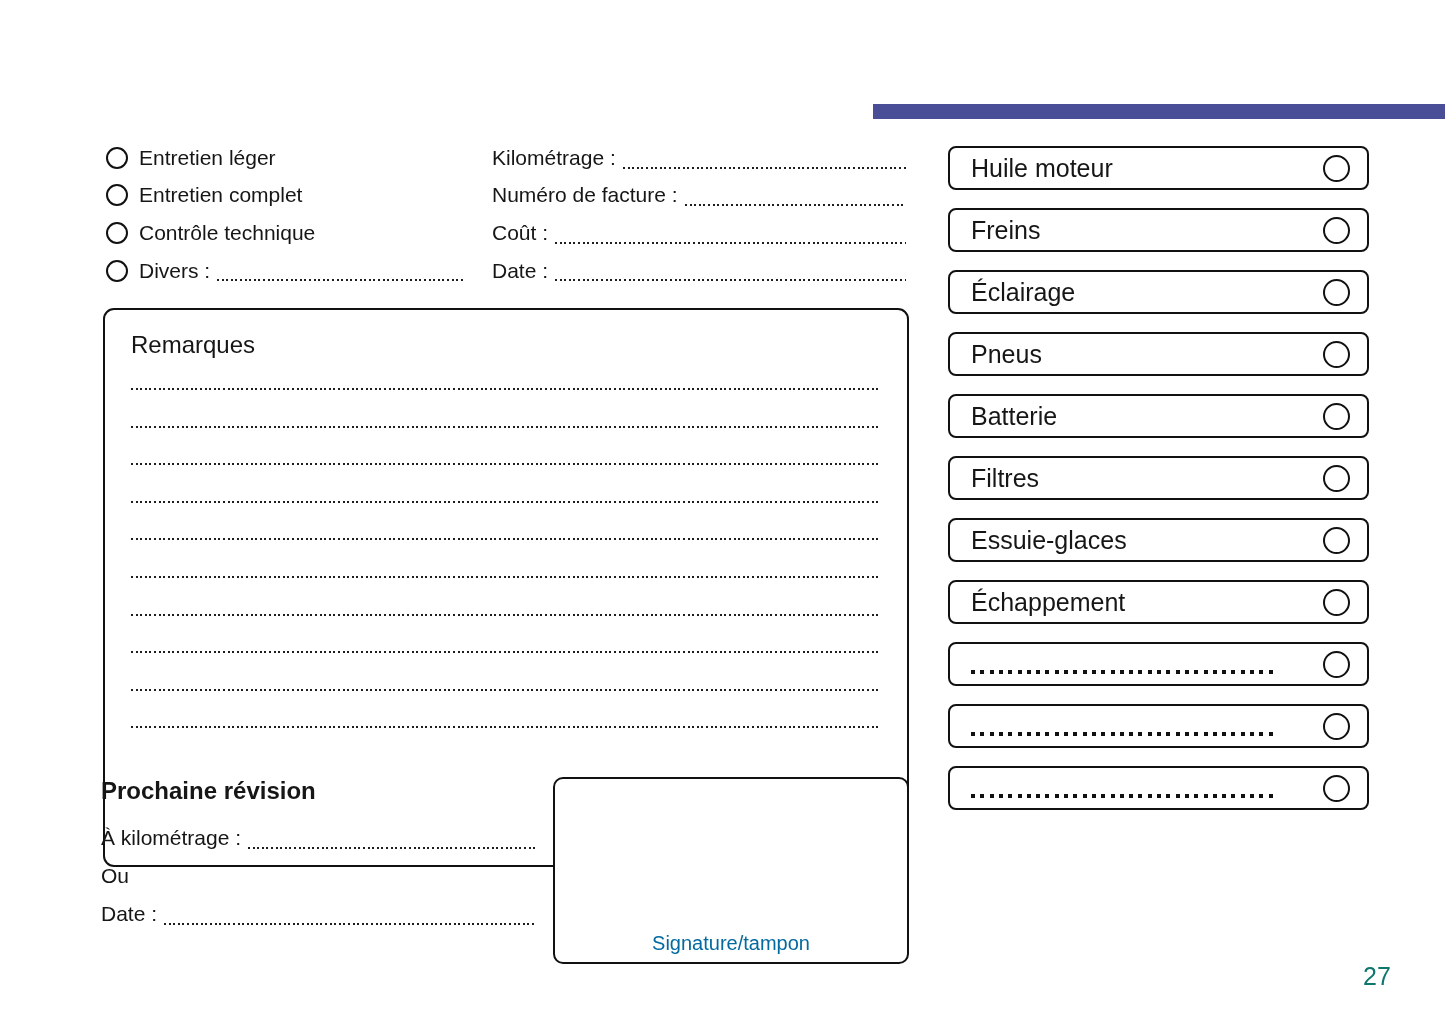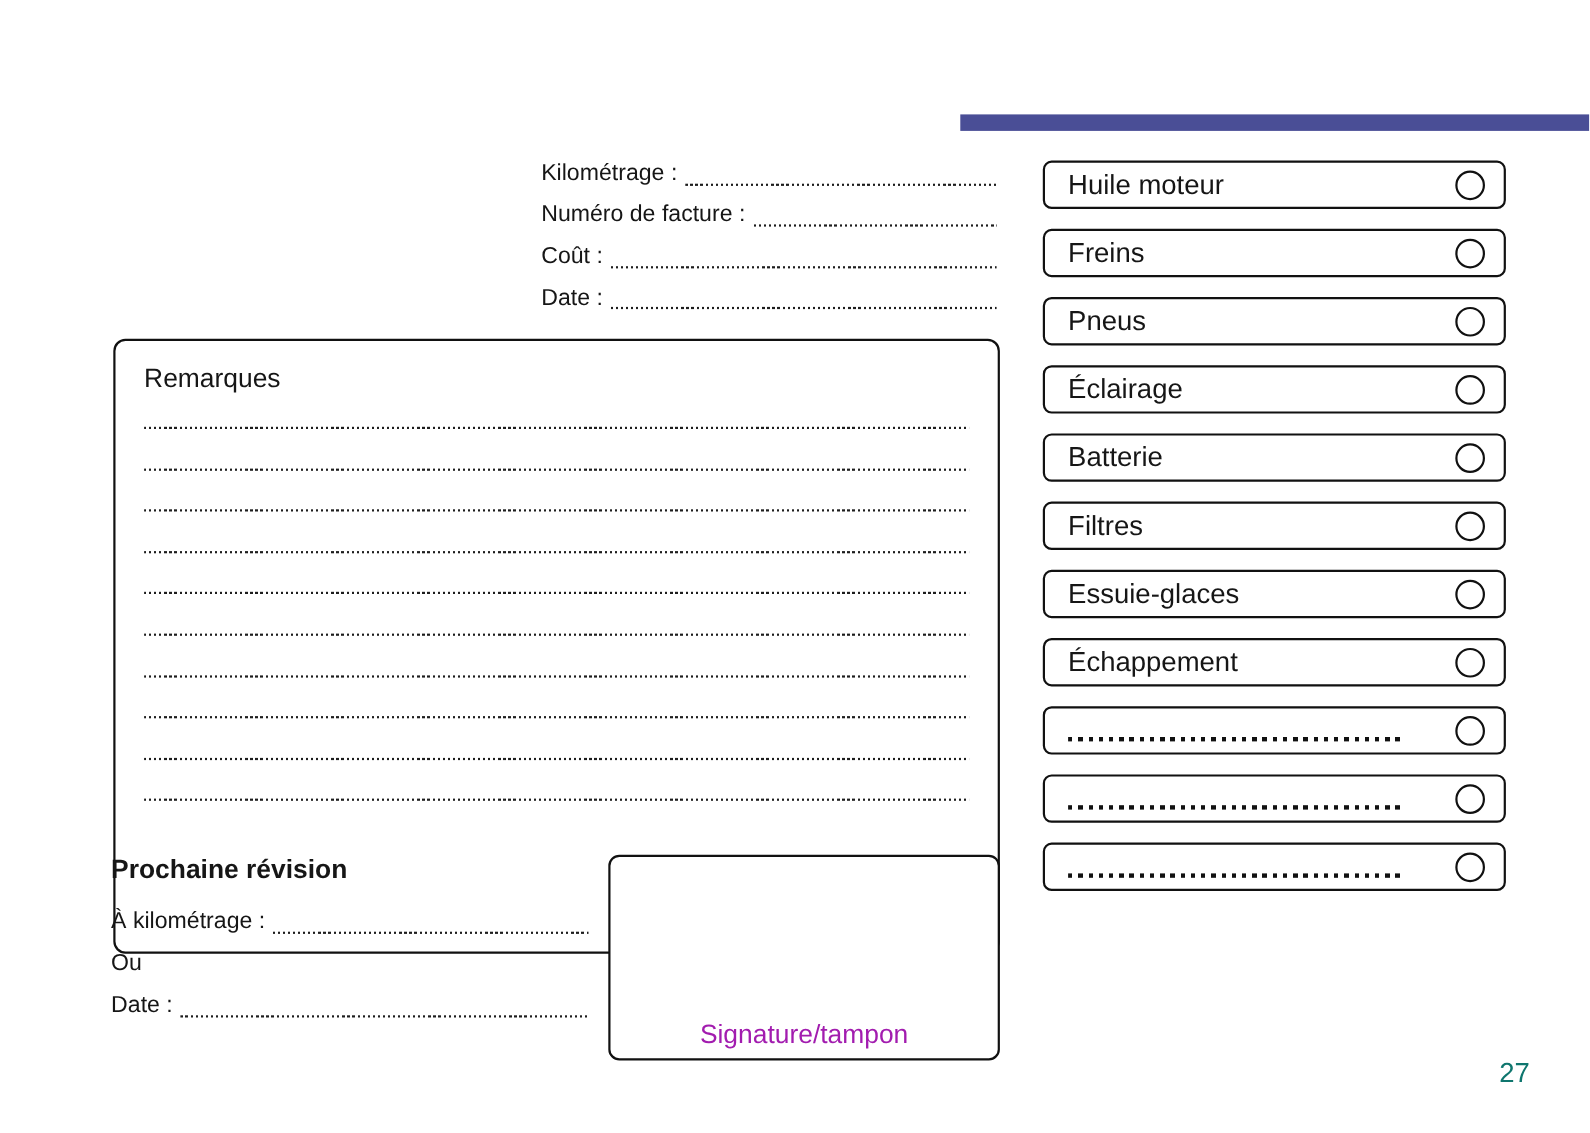--- a/index.html
+++ b/index.html
@@ -47,21 +47,21 @@
   
   .next-service { position:absolute; left:101px; top:777px; width:434px; }
   .ns-title { font-size:24px; font-weight:bold; line-height:28px; margin-bottom:14px; }
   .ns-row { height:38px; display:flex; align-items:center; }
   
   .signature-box {
     position:absolute; left:553px; top:777px; width:356px; height:187px;
     border:2.5px solid #111; border-radius:10px; background:#fff;
     display:flex; align-items:flex-end; justify-content:center; padding-bottom:7px;
   }
-  .signature-label { color:#a21caf; font-size:24px; }
+  .signature-label { color:#0369a1; font-size:20px; }
   
   .checklist { position:absolute; left:948px; top:146px; width:421px; }
   .check-row {
     height:44px; margin-bottom:18px; border:2.5px solid #111; border-radius:8px;
     display:flex; align-items:center; padding:0 17px 0 21px; background:#fff;
   }
   .check-label { font-size:25px; white-space:nowrap; }
   .check-circle {
     margin-left:auto; width:27px; height:27px; flex:none;
     border:2.5px solid #111; border-radius:50%; background:#fff;
@@ -73,20 +73,39 @@
   
   .page-number { position:absolute; left:1363px; top:962px; font-size:25px; color:#0f766e; }
 </style>
 </head>
 <body>
 
 <div class="page">
 
   <div class="accent-bar"></div>
 
+  <div class="service-type">
+    <div class="opt-row">
+      <span class="radio"></span>
+      <span class="opt-label">Entretien léger</span>
+    </div>
+    <div class="opt-row">
+      <span class="radio"></span>
+      <span class="opt-label">Entretien complet</span>
+    </div>
+    <div class="opt-row">
+      <span class="radio"></span>
+      <span class="opt-label">Contrôle technique</span>
+    </div>
+    <div class="opt-row">
+      <span class="radio"></span>
+      <span class="opt-label">Divers :</span>
+      <span class="leader"></span>
+    </div>
+  </div>
 
   <div class="service-details">
     <div class="field-row">
       <span class="field-label">Kilométrage :</span>
       <span class="leader"></span>
     </div>
     <div class="field-row">
       <span class="field-label">Numéro de facture :</span>
       <span class="leader"></span>
     </div>
@@ -138,28 +157,28 @@
   <div class="checklist">
     <div class="check-row">
       <span class="check-label">Huile moteur</span>
       <span class="check-circle"></span>
     </div>
     <div class="check-row">
       <span class="check-label">Freins</span>
       <span class="check-circle"></span>
     </div>
     <div class="check-row">
+      <span class="check-label">Éclairage</span>
+      <span class="check-circle"></span>
+    </div>
+    <div class="check-row">
       <span class="check-label">Pneus</span>
       <span class="check-circle"></span>
     </div>
     <div class="check-row">
-      <span class="check-label">Éclairage</span>
-      <span class="check-circle"></span>
-    </div>
-    <div class="check-row">
       <span class="check-label">Batterie</span>
       <span class="check-circle"></span>
     </div>
     <div class="check-row">
       <span class="check-label">Filtres</span>
       <span class="check-circle"></span>
     </div>
     <div class="check-row">
       <span class="check-label">Essuie-glaces</span>
       <span class="check-circle"></span>

